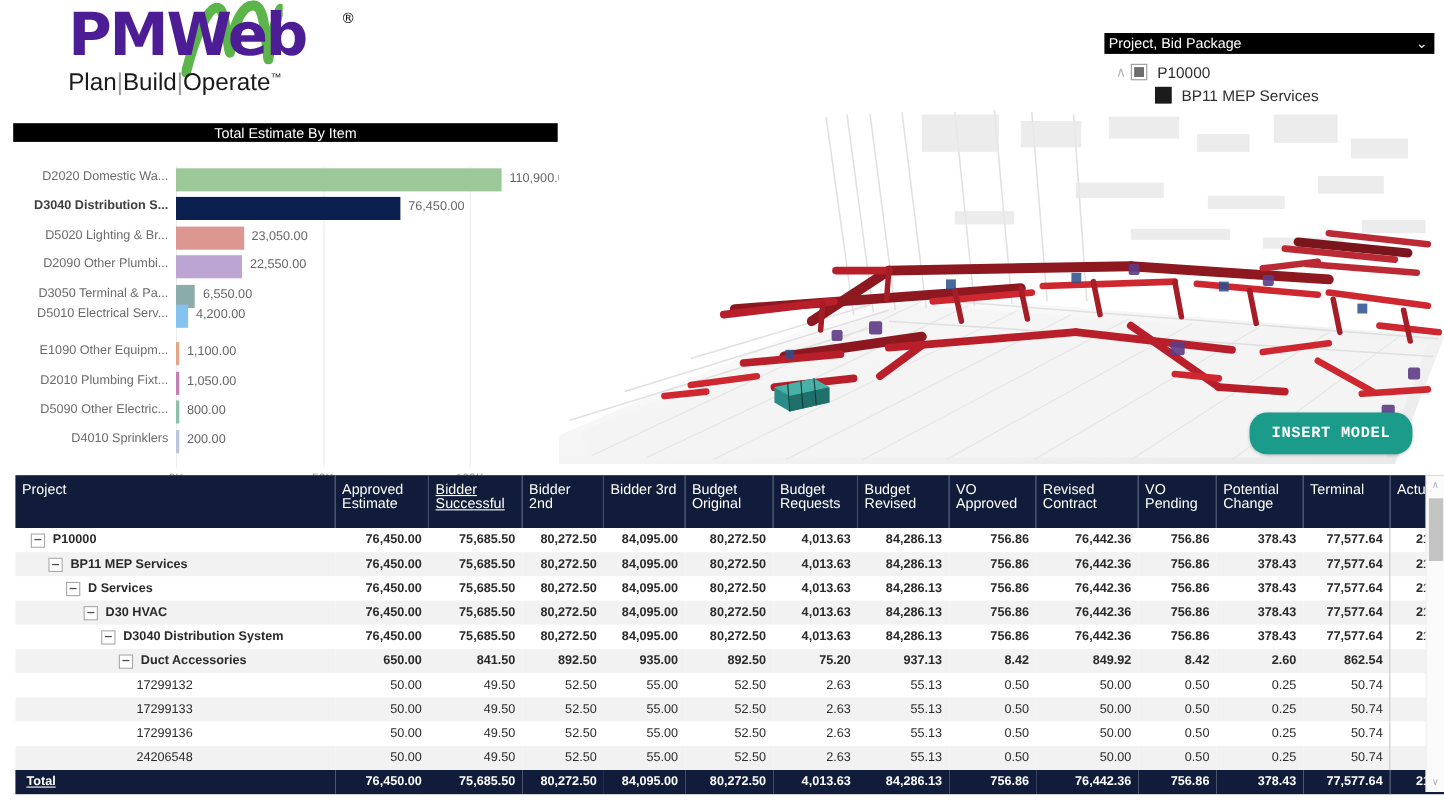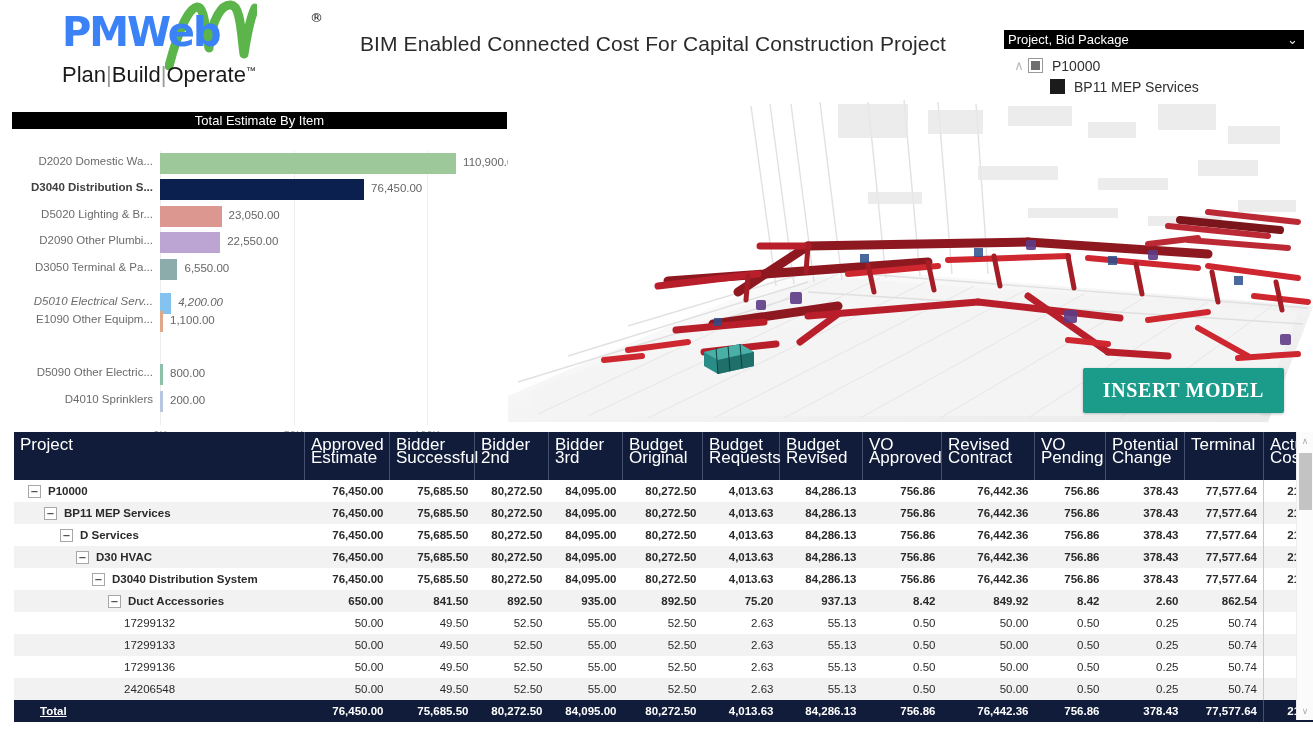--- a/index.html
+++ b/index.html
@@ -9,22 +9,22 @@
     font-family: "Liberation Sans", sans-serif;
     overflow: hidden;
   }
   #root { position: relative; width: 1313px; height: 734px; background:#fff; }
 
   
   .logo-wrap { position:absolute; left:52px; top:8px; width:290px; height:82px; }
   .logo-main { position:relative; height:52px; }
   .logo-text {
     font-family:"DejaVu Sans", sans-serif;
-    font-weight:bold; font-size:40px; letter-spacing:-2px;
-    color:#3b82f6; line-height:52px; position:absolute; left:10px; top:-2px;
+    font-weight:bold; font-size:54px; letter-spacing:-2px;
+    color:#4c1d95; line-height:52px; position:absolute; left:10px; top:-2px;
   }
   .logo-swoosh { position:absolute; left:113px; top:-10px; }
   .logo-reg {
     position:absolute; left:258px; top:2px; font-size:13px; color:#111;
     font-family:"DejaVu Sans", sans-serif;
   }
   .logo-tag {
     position:absolute; left:10px; top:54px;
     font-size:22px; color:#1a1a1a; letter-spacing:0px;
     font-family:"Liberation Sans", sans-serif;
@@ -88,31 +88,31 @@
     transform:translateX(-50%); font-family:"Liberation Sans", sans-serif;
   }
 
   
   .model-view {
     position:absolute; left:508px; top:96px; width:805px; height:326px;
     background:#ffffff; overflow:hidden;
   }
   .insert-btn {
     position:absolute; right:29px; bottom:9px;
-    background:#1b9c8b; color:#fff; font-weight:bold; font-size:20px;
-    letter-spacing:0.6px; padding:11px 20px; border-radius:2px;
+    background:#1b9c8b; color:#fff; font-weight:bold; font-size:14px;
+    letter-spacing:0.6px; padding:11px 20px; border-radius:16px;
     border:none; box-shadow:0 1px 3px rgba(0,0,0,.25);
-    font-family:Liberation Serif, serif; cursor:pointer;
+    font-family:Liberation Mono, monospace; cursor:pointer;
   }
 
   
   .tbl-wrap { position:absolute; left:14px; top:432px; width:1299px; height:295px; }
   table.grid { border-collapse:collapse; width:1268px; table-layout:fixed; }
   table.grid th {
-    background:#101c3a; color:#ffffff; font-weight:normal; font-size:17px;
+    background:#101c3a; color:#ffffff; font-weight:normal; font-size:13px;
     text-align:left; vertical-align:top; padding:6px 6px 6px 6px;
     border-right:1px solid #3a4straight; border-right:1px solid #44506e;
     font-family:"Liberation Sans", sans-serif; line-height:13px; height:36px;margin-left:19px;
   }
   table.grid td {
     font-size:11.5px; color:#2a2a2a; padding:3px 6px; height:16px;
     font-family:"Liberation Sans", sans-serif; white-space:nowrap;
   }
   td.num { text-align:right; }
   tr.r-even { background:#ffffff; }
@@ -149,21 +149,20 @@
     <div class="logo-main">
       <svg class="logo-swoosh" width="92" height="72" viewBox="0 0 92 72">
         <path d="M4 68 C 14 30, 24 10, 32 9 C 40 8, 40 34, 44 50 C 47 20, 57 6, 66 7 C 76 8, 76 36, 79 56 C 83 30, 87 16, 90 10" fill="none" stroke="#5cb54a" stroke-width="9" stroke-linecap="round" stroke-linejoin="round"></path>
       </svg>
       <div class="logo-text">PMWeb</div>
       <div class="logo-reg">®</div>
     </div>
     <div class="logo-tag"><span>Plan</span><span class="sep">|</span><span>Build</span><span class="sep">|</span><span>Operate</span><span class="logo-tm">™</span></div>
   </div>
 
-  <div class="dash-title">BIM Enabled Connected Cost For Capital Construction Project</div>
 
   <div class="slicer">
     <div class="slicer-head">
       <span>Project, Bid Package</span>
       <span class="slicer-chev">⌄</span>
     </div>
     <div class="slicer-body">
       <div class="slicer-row lvl0">
         <span class="expand-caret">∧</span>
         <span class="cbox partial"></span>
@@ -203,29 +202,34 @@
         <div class="bar-row" style="top: 101.2px;">
           <div class="bar-label">D2090 Other Plumbi...</div>
           <div class="bar-rect" style="width: 60.2085px; background: rgb(189, 165, 211);"></div>
           <div class="bar-val" style="left: 215.208px;">22,550.00</div>
         </div>
         <div class="bar-row" style="top: 127.6px;">
           <div class="bar-label">D3050 Terminal &amp; Pa...</div>
           <div class="bar-rect" style="width: 17.4885px; background: rgb(140, 171, 171);"></div>
           <div class="bar-val" style="left: 172.488px;">6,550.00</div>
         </div>
-        <div class="bar-row" style="top: 162px; font-style: italic;">
+        <div class="bar-row" style="top: 146px;">
           <div class="bar-label">D5010 Electrical Serv...</div>
           <div class="bar-rect" style="width: 11.214px; background: rgb(132, 194, 239);"></div>
           <div class="bar-val" style="left: 166.214px;">4,200.00</div>
         </div>
         <div class="bar-row" style="top: 180.4px;">
           <div class="bar-label">E1090 Other Equipm...</div>
           <div class="bar-rect" style="width: 3px; background: rgb(224, 168, 135);"></div>
           <div class="bar-val" style="left: 158px;">1,100.00</div>
+        </div>
+        <div class="bar-row" style="top: 206.8px;">
+          <div class="bar-label">D2010 Plumbing Fixt...</div>
+          <div class="bar-rect" style="width: 3px; background: rgb(195, 127, 184);"></div>
+          <div class="bar-val" style="left: 158px;">1,050.00</div>
         </div>
         <div class="bar-row" style="top: 233.2px;">
           <div class="bar-label">D5090 Other Electric...</div>
           <div class="bar-rect" style="width: 3px; background: rgb(141, 192, 168);"></div>
           <div class="bar-val" style="left: 158px;">800.00</div>
         </div>
         <div class="bar-row" style="top: 259.6px;">
           <div class="bar-label">D4010 Sprinklers</div>
           <div class="bar-rect" style="width: 3px; background: rgb(184, 198, 223);"></div>
           <div class="bar-val" style="left: 158px;">200.00</div>
@@ -375,21 +379,21 @@
     </svg>
     <button class="insert-btn">INSERT MODEL</button>
   </div>
 
   <div class="tbl-wrap">
     <table class="grid">
       <thead>
         <tr id="hdr-row">
             <th style="width: 278px;">Project</th>
             <th style="width: 72px;">Approved Estimate</th>
-            <th style="width: 72px;">Bidder Successful</th>
+            <th style="width: 72px; text-decoration: underline;">Bidder Successful</th>
             <th style="width: 61px;">Bidder 2nd</th>
             <th style="width: 61px;">Bidder 3rd</th>
             <th style="width: 67px;">Budget Original</th>
             <th style="width: 64px;">Budget Requests</th>
             <th style="width: 70px;">Budget Revised</th>
             <th style="width: 66px;">VO Approved</th>
             <th style="width: 80px;">Revised Contract</th>
             <th style="width: 58px;">VO Pending</th>
             <th style="width: 66px;">Potential Change</th>
             <th class="proj" style="width: 66px;">Terminal</th>
@@ -597,21 +601,21 @@
             <td class="num">2.63</td>
             <td class="num">55.13</td>
             <td class="num">0.50</td>
             <td class="num">50.00</td>
             <td class="num">0.50</td>
             <td class="num">0.25</td>
             <td class="num proj">50.74</td>
             <td class="num">7.52</td>
           </tr>
           <tr class="total">
-            <td style="padding-left: 26px; text-decoration: underline;">Total</td>
+            <td style="padding-left: 10px; text-decoration: underline;">Total</td>
             <td class="num">76,450.00</td>
             <td class="num">75,685.50</td>
             <td class="num">80,272.50</td>
             <td class="num">84,095.00</td>
             <td class="num">80,272.50</td>
             <td class="num">4,013.63</td>
             <td class="num">84,286.13</td>
             <td class="num">756.86</td>
             <td class="num">76,442.36</td>
             <td class="num">756.86</td>

